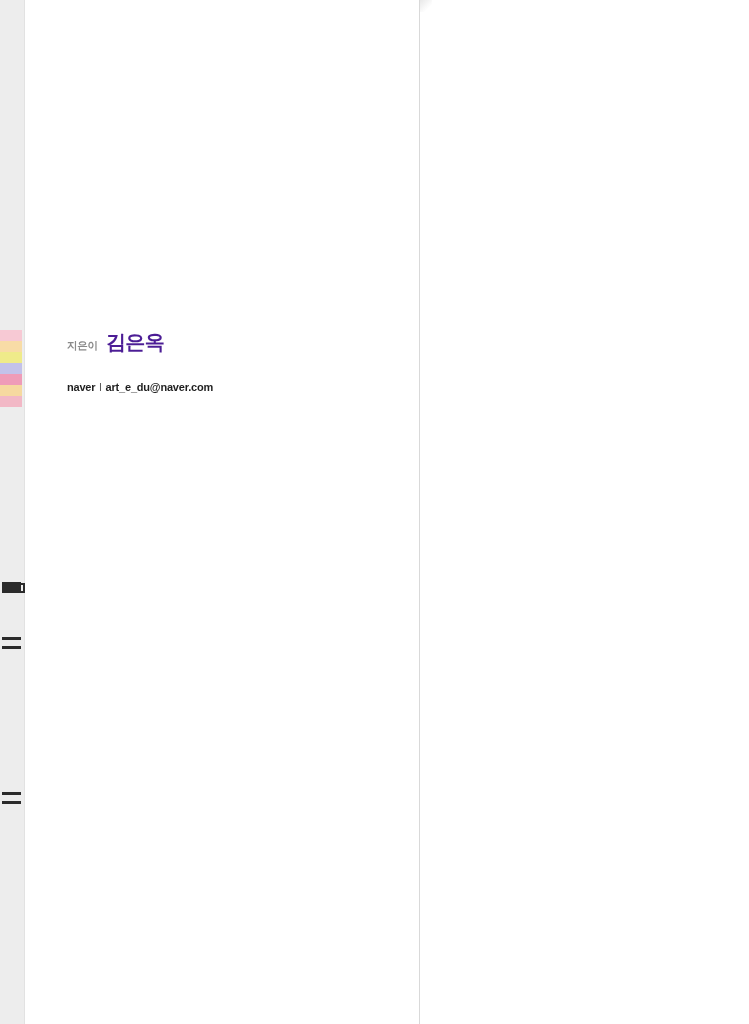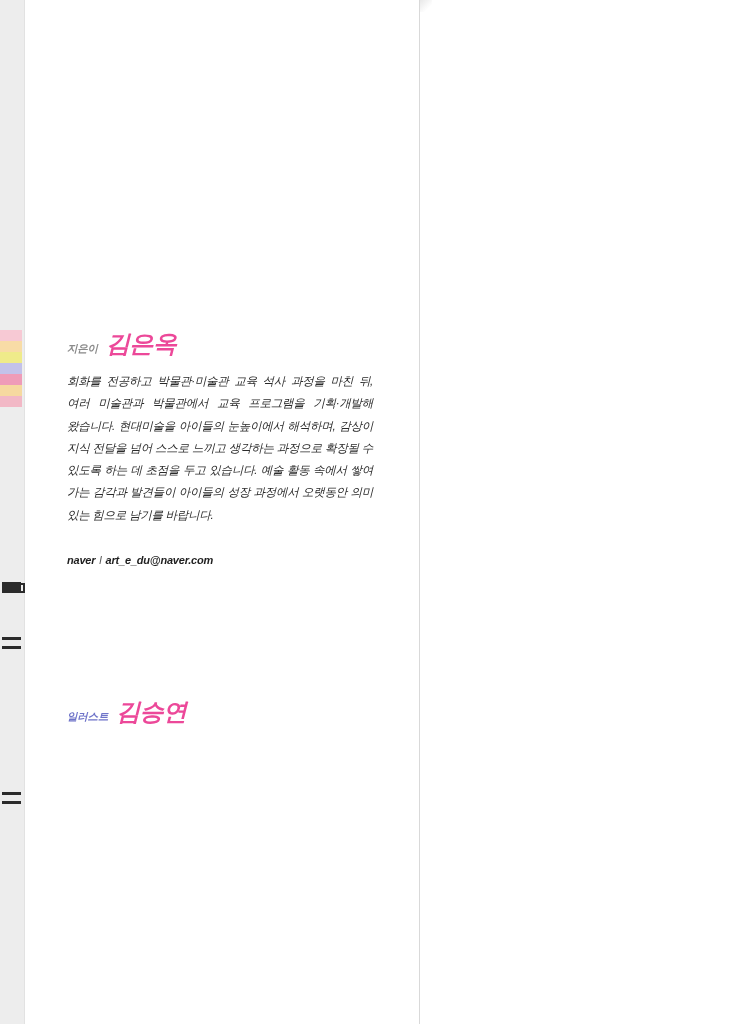--- a/index.html
+++ b/index.html
@@ -92,43 +92,43 @@
   }
 
   
   .content {
     position: absolute;
     left: 67px;
     top: 0;
     width: 306px;
   }
 
-  .bio-block { position: absolute; width: 306px; font-style: italic; }
+  .bio-block { position: absolute; width: 306px; }
   #bio-author { top: 332px; }
   #bio-illustrator { top: 700px; }
 
   .name-line {
     display: flex;
     align-items: baseline;
     gap: 8px;
     margin: 0 0 14px 0;
   }
   .role {
     font-size: 10.5px;
     letter-spacing: -0.2px;
     color: #6f74c9;
     font-weight: 700;
     white-space: nowrap;
   }
   .role.gray { color: #8a8a8a; }
   .person-name {
-    font-size: 24px;
+    font-size: 20px;
     font-weight: 700;
     letter-spacing: -0.6px;
-    color: #ec4899;
+    color: #4c1d95;
     line-height: 1;
   }
 
   .bio-text {
     font-size: 11.6px;
     line-height: 1.92;
     letter-spacing: -0.35px;
     color: #2a2a2a;
     text-align: justify;
     margin: 0;
@@ -175,27 +175,22 @@
   <div class="right-page"></div>
   <div class="page-corner"></div>
 
   <div class="content">
 
     <section class="bio-block" id="bio-author">
       <div class="name-line">
         <span class="role gray">지은이</span>
         <span class="person-name">김은옥</span>
       </div>
-      <p class="bio-text">회화를 전공하고 박물관·미술관 교육 석사 과정을 마친 뒤, 여러 미술관과 박물관에서 교육 프로그램을 기획·개발해 왔습니다. 현대미술을 아이들의 눈높이에서 해석하며, 감상이 지식 전달을 넘어 스스로 느끼고 생각하는 과정으로 확장될 수 있도록 하는 데 초점을 두고 있습니다. 예술 활동 속에서 쌓여 가는 감각과 발견들이 아이들의 성장 과정에서 오랫동안 의미 있는 힘으로 남기를 바랍니다.</p>
       <div class="contact">
         <span>naver</span><span class="sep">l</span><span class="value">art_e_du@naver.com</span>
       </div>
     </section>
 
     <section class="bio-block" id="bio-illustrator">
-      <div class="name-line">
-        <span class="role">일러스트</span>
-        <span class="person-name">김승연</span>
-      </div>
     </section>
 
   </div>
 </div>
 
 </body></html>

